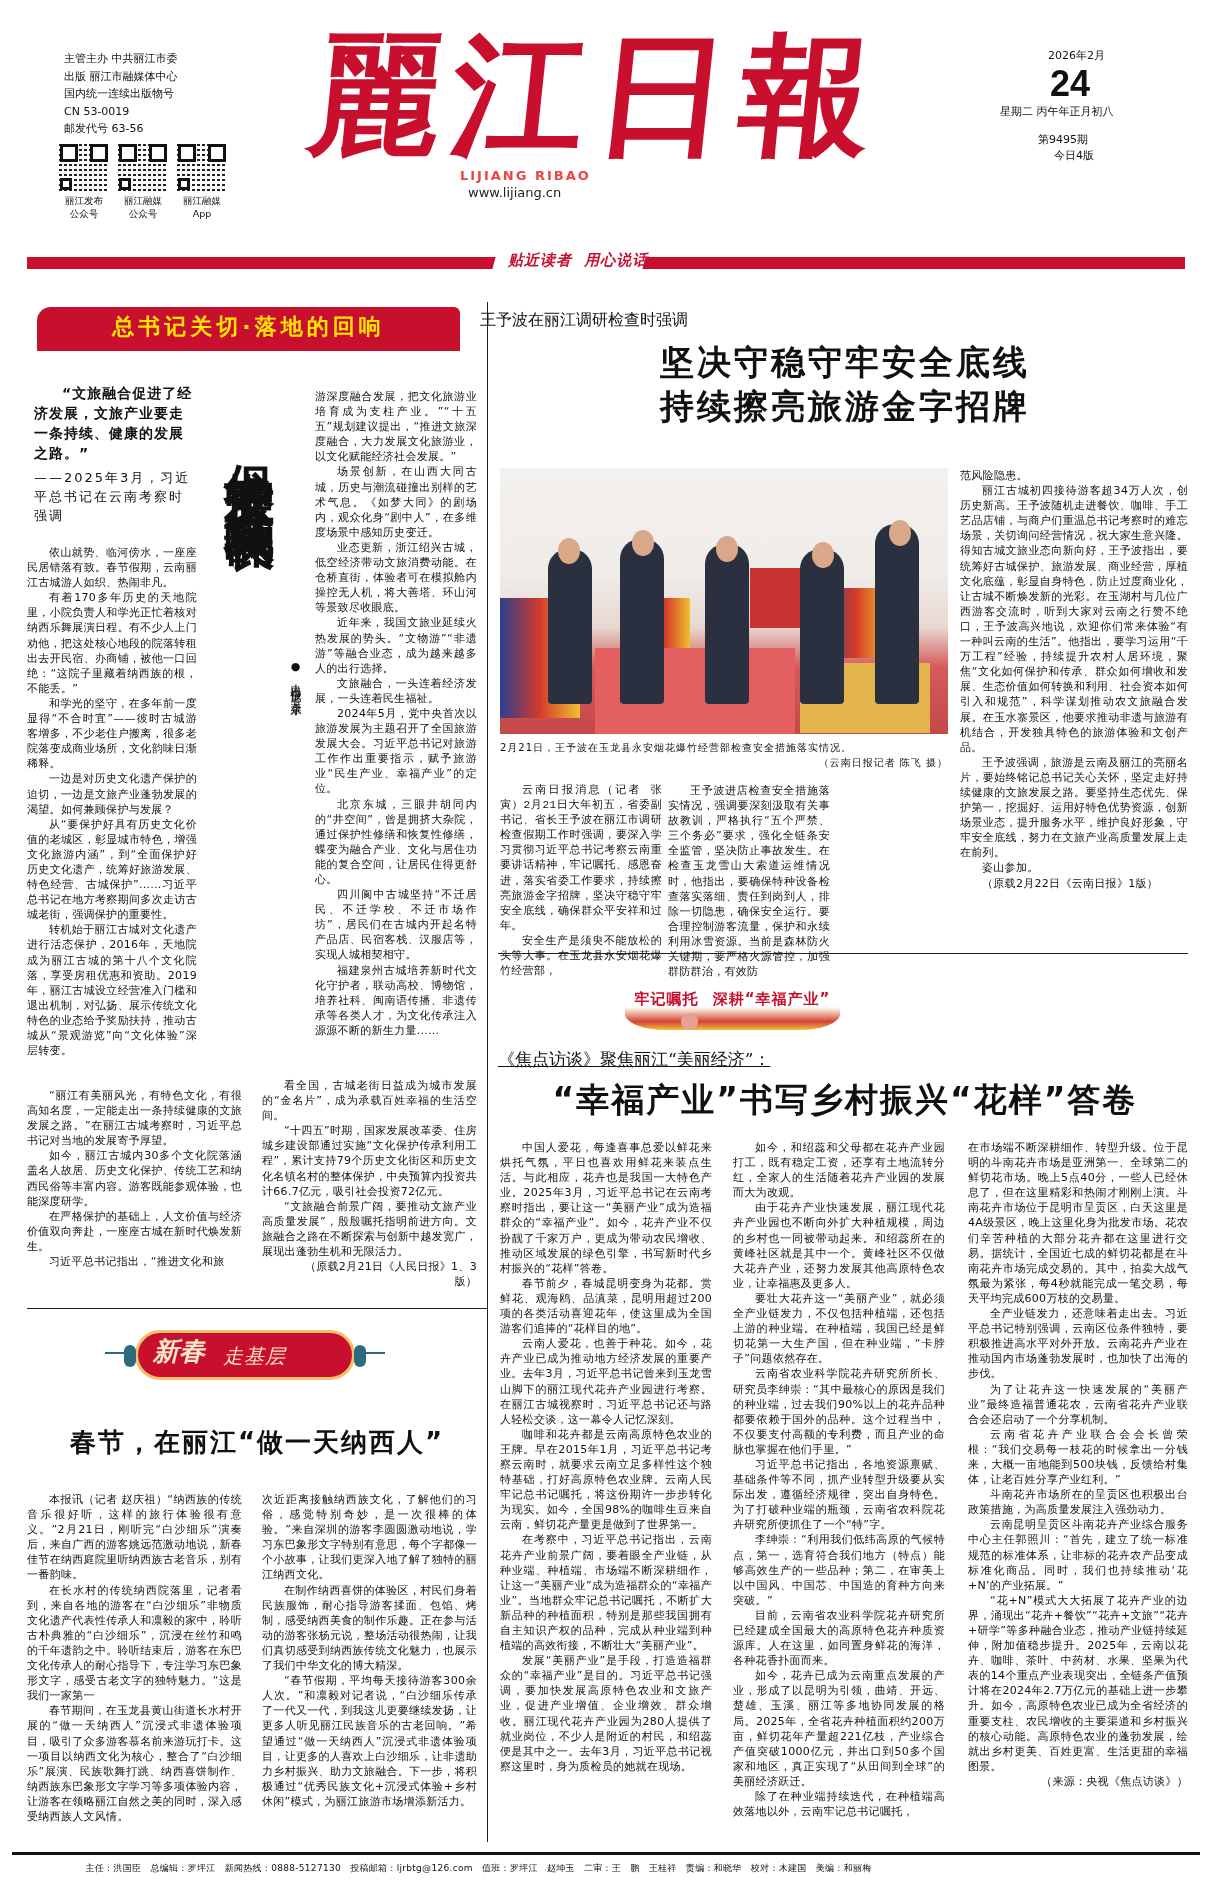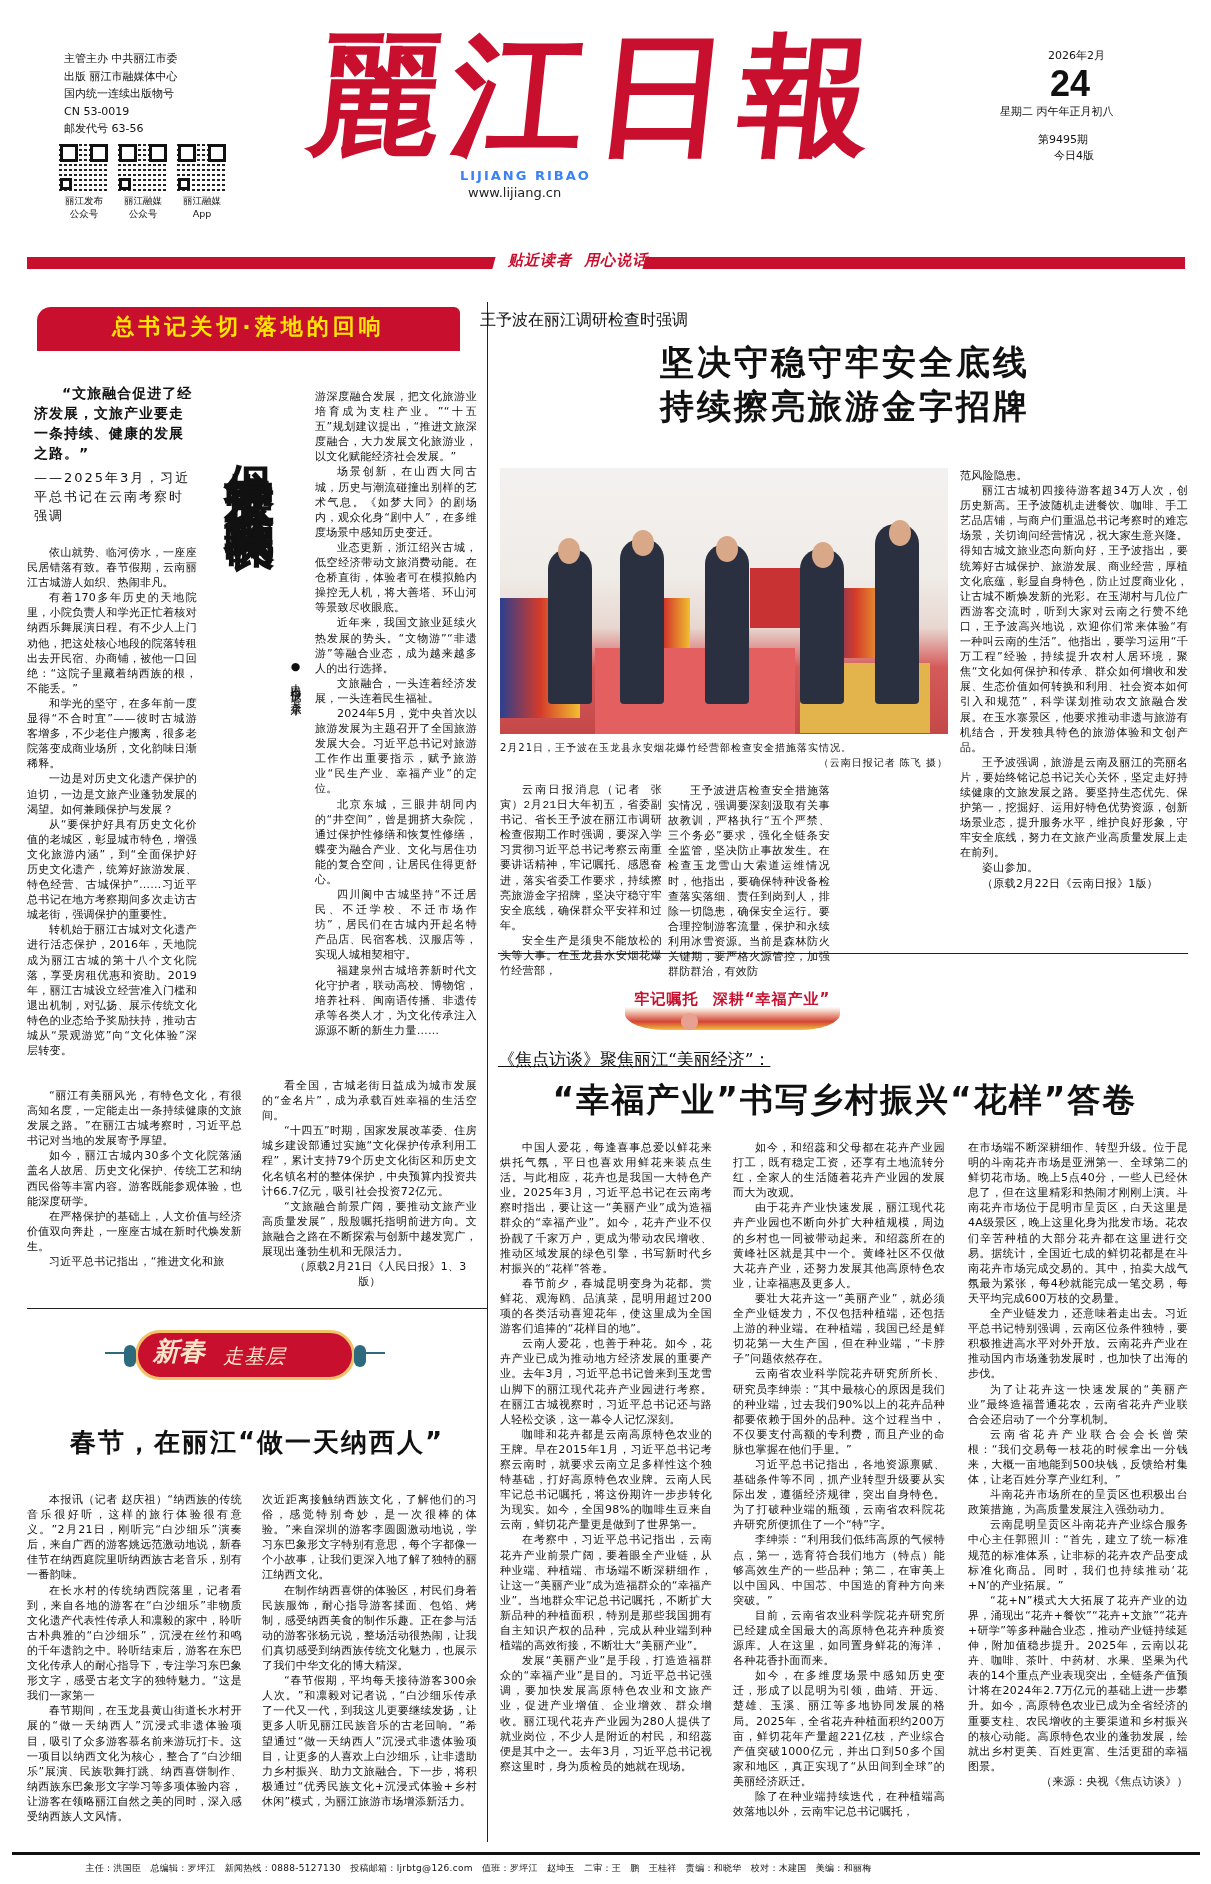--- a/index.html
+++ b/index.html
@@ -17,21 +17,21 @@
       background-blend-mode: lighten; }
   .qr-box::before, .qr-box::after { content:""; position:absolute; width:12px; height:12px; border:3px solid #111; background:#fff; }
   .qr-box::before { left:1px; top:1px; }
   .qr-box::after { right:1px; top:1px; }
   .qr-corner { position:absolute; left:1px; bottom:1px; width:12px; height:12px; border:3px solid #111; background:#fff; }
   .qr-label { font-size: 9.5px; line-height: 13px; text-align: center; margin-top: 3px; white-space: pre-line; }
 
   .logo { left: 310px; top: 20px; width: 600px; height: 175px; }
   .logo-chars { display:flex; justify-content: space-between; width: 560px; }
   .logo-char { font-family: "DejaVu Serif", serif; font-weight: bold; color: #c8102e; font-size: 132px; line-height: 150px; transform: skewX(-6deg); letter-spacing: -2px; }
-  .logo-pinyin { position:absolute; left: 150px; top: 148px; font-size: 13px; letter-spacing: 2px; font-weight: bold; color:#3b82f6; }
+  .logo-pinyin { position:absolute; left: 150px; top: 148px; font-size: 13px; letter-spacing: 2px; font-weight: bold; color:#ef4444; }
   .logo-url { position:absolute; left: 158px; top: 165px; font-size: 13px; color:#222; }
 
   .date-block { left: 1000px; top: 48px; width: 150px; text-align: left; font-size: 11px; line-height: 16px; }
   .date-day { font-size: 36px; font-weight: bold; line-height: 40px; margin-left: 50px; font-family:"Liberation Sans",sans-serif; }
   .date-ym { margin-left: 48px; }
   .date-issue { margin-top: 12px; margin-left: 38px; }
   .date-pages { margin-left: 54px; }
 
   
   .slogan-bar { left: 27px; top: 257px; width: 1158px; height: 12px; background:#c8102e; }
@@ -179,21 +179,21 @@
   <p>文旅融合，一头连着经济发展，一头连着民生福祉。</p>
   <p>2024年5月，党中央首次以旅游发展为主题召开了全国旅游发展大会。习近平总书记对旅游工作作出重要指示，赋予旅游业“民生产业、幸福产业”的定位。</p>
   <p>北京东城，三眼井胡同内的“井空间”，曾是拥挤大杂院，通过保护性修缮和恢复性修缮，蝶变为融合产业、文化与居住功能的复合空间，让居民住得更舒心。</p>
   <p>四川阆中古城坚持“不迁居民、不迁学校、不迁市场作坊”，居民们在古城内开起名特产品店、民宿客栈、汉服店等，实现人城相契相守。</p>
   <p>福建泉州古城培养新时代文化守护者，联动高校、博物馆，培养社科、闽南语传播、非遗传承等各类人才，为文化传承注入源源不断的新生力量……</p>
 </div>
 <div class="abs col-text" style="left:262px; top:1078px; width:215px;">
   <p>看全国，古城老街日益成为城市发展的“金名片”，成为承载百姓幸福的生活空间。</p>
   <p>“十四五”时期，国家发展改革委、住房城乡建设部通过实施“文化保护传承利用工程”，累计支持79个历史文化街区和历史文化名镇名村的整体保护，中央预算内投资共计66.7亿元，吸引社会投资72亿元。</p>
   <p>“文旅融合前景广阔，要推动文旅产业高质量发展”，殷殷嘱托指明前进方向。文旅融合之路在不断探索与创新中越发宽广，展现出蓬勃生机和无限活力。</p>
-  <p style="text-align:center">（原载2月21日《人民日报》1、3版）</p>
+  <p style="text-align:right">（原载2月21日《人民日报》1、3版）</p>
 </div>
 
 <div class="abs kicker1">王予波在丽江调研检查时强调</div>
 <div class="abs headline1">
   <div>坚决守稳守牢安全底线</div>
   <div>持续擦亮旅游金字招牌</div>
 </div>
 
 <div class="abs photo">
   <div class="fw" style="left:0; top:130px; width:80px; height:120px;"></div>
@@ -247,21 +247,21 @@
   <p>发展“美丽产业”是手段，打造造福群众的“幸福产业”是目的。习近平总书记强调，要加快发展高原特色农业和文旅产业，促进产业增值、企业增效、群众增收。丽江现代花卉产业园为280人提供了就业岗位，不少人是附近的村民，和绍蕊便是其中之一。去年3月，习近平总书记视察这里时，身为质检员的她就在现场。</p>
 </div>
 <div class="abs col-text" style="left:733px; top:1140px; width:212px;">
   <p>如今，和绍蕊和父母都在花卉产业园打工，既有稳定工资，还享有土地流转分红，全家人的生活随着花卉产业园的发展而大为改观。</p>
   <p>由于花卉产业快速发展，丽江现代花卉产业园也不断向外扩大种植规模，周边的乡村也一同被带动起来。和绍蕊所在的黄峰社区就是其中一个。黄峰社区不仅做大花卉产业，还努力发展其他高原特色农业，让幸福惠及更多人。</p>
   <p>要壮大花卉这一“美丽产业”，就必须全产业链发力，不仅包括种植端，还包括上游的种业端。在种植端，我国已经是鲜切花第一大生产国，但在种业端，“卡脖子”问题依然存在。</p>
   <p>云南省农业科学院花卉研究所所长、研究员李绅崇：“其中最核心的原因是我们的种业端，过去我们90%以上的花卉品种都要依赖于国外的品种。这个过程当中，不仅要支付高额的专利费，而且产业的命脉也掌握在他们手里。”</p>
   <p>习近平总书记指出，各地资源禀赋、基础条件等不同，抓产业转型升级要从实际出发，遵循经济规律，突出自身特色。为了打破种业端的瓶颈，云南省农科院花卉研究所便抓住了一个“特”字。</p>
   <p>李绅崇：“利用我们低纬高原的气候特点，第一，选育符合我们地方（特点）能够高效生产的一些品种；第二，在审美上以中国风、中国芯、中国造的育种方向来突破。”</p>
   <p>目前，云南省农业科学院花卉研究所已经建成全国最大的高原特色花卉种质资源库。人在这里，如同置身鲜花的海洋，各种花香扑面而来。</p>
-  <p>如今，在多维度场景中感知历史变迁，形成了以昆明为引领，曲靖、开远、楚雄、玉溪、丽江等多地协同发展的格局。2025年，全省花卉种植面积约200万亩，鲜切花年产量超221亿枝，产业综合产值突破1000亿元，并出口到50多个国家和地区，真正实现了“从田间到全球”的美丽经济跃迁。</p>
+  <p>如今，花卉已成为云南重点发展的产业，形成了以昆明为引领，曲靖、开远、楚雄、玉溪、丽江等多地协同发展的格局。2025年，全省花卉种植面积约200万亩，鲜切花年产量超221亿枝，产业综合产值突破1000亿元，并出口到50多个国家和地区，真正实现了“从田间到全球”的美丽经济跃迁。</p>
   <p>除了在种业端持续迭代，在种植端高效落地以外，云南牢记总书记嘱托，</p>
 </div>
 <div class="abs col-text" style="left:968px; top:1140px; width:220px;">
   <p class="noind">在市场端不断深耕细作、转型升级。位于昆明的斗南花卉市场是亚洲第一、全球第二的鲜切花市场。晚上5点40分，一些人已经休息了，但在这里精彩和热闹才刚刚上演。斗南花卉市场位于昆明市呈贡区，白天这里是4A级景区，晚上这里化身为批发市场。花农们辛苦种植的大部分花卉都在这里进行交易。据统计，全国近七成的鲜切花都是在斗南花卉市场完成交易的。其中，拍卖大战气氛最为紧张，每4秒就能完成一笔交易，每天平均完成600万枝的交易量。</p>
   <p>全产业链发力，还意味着走出去。习近平总书记特别强调，云南区位条件独特，要积极推进高水平对外开放。云南花卉产业在推动国内市场蓬勃发展时，也加快了出海的步伐。</p>
   <p>为了让花卉这一快速发展的“美丽产业”最终造福普通花农，云南省花卉产业联合会还启动了一个分享机制。</p>
   <p>云南省花卉产业联合会会长曾荣根：“我们交易每一枝花的时候拿出一分钱来，大概一亩地能到500块钱，反馈给村集体，让老百姓分享产业红利。”</p>
   <p>斗南花卉市场所在的呈贡区也积极出台政策措施，为高质量发展注入强劲动力。</p>
   <p>云南昆明呈贡区斗南花卉产业综合服务中心主任郭照川：“首先，建立了统一标准规范的标准体系，让非标的花卉农产品变成标准化商品。同时，我们也持续推动‘花+N’的产业拓展。”</p>
   <p>“花+N”模式大大拓展了花卉产业的边界，涌现出“花卉+餐饮”“花卉+文旅”“花卉+研学”等多种融合业态，推动产业链持续延伸，附加值稳步提升。2025年，云南以花卉、咖啡、茶叶、中药材、水果、坚果为代表的14个重点产业表现突出，全链条产值预计将在2024年2.7万亿元的基础上进一步攀升。如今，高原特色农业已成为全省经济的重要支柱、农民增收的主要渠道和乡村振兴的核心动能。高原特色农业的蓬勃发展，绘就出乡村更美、百姓更富、生活更甜的幸福图景。</p>

